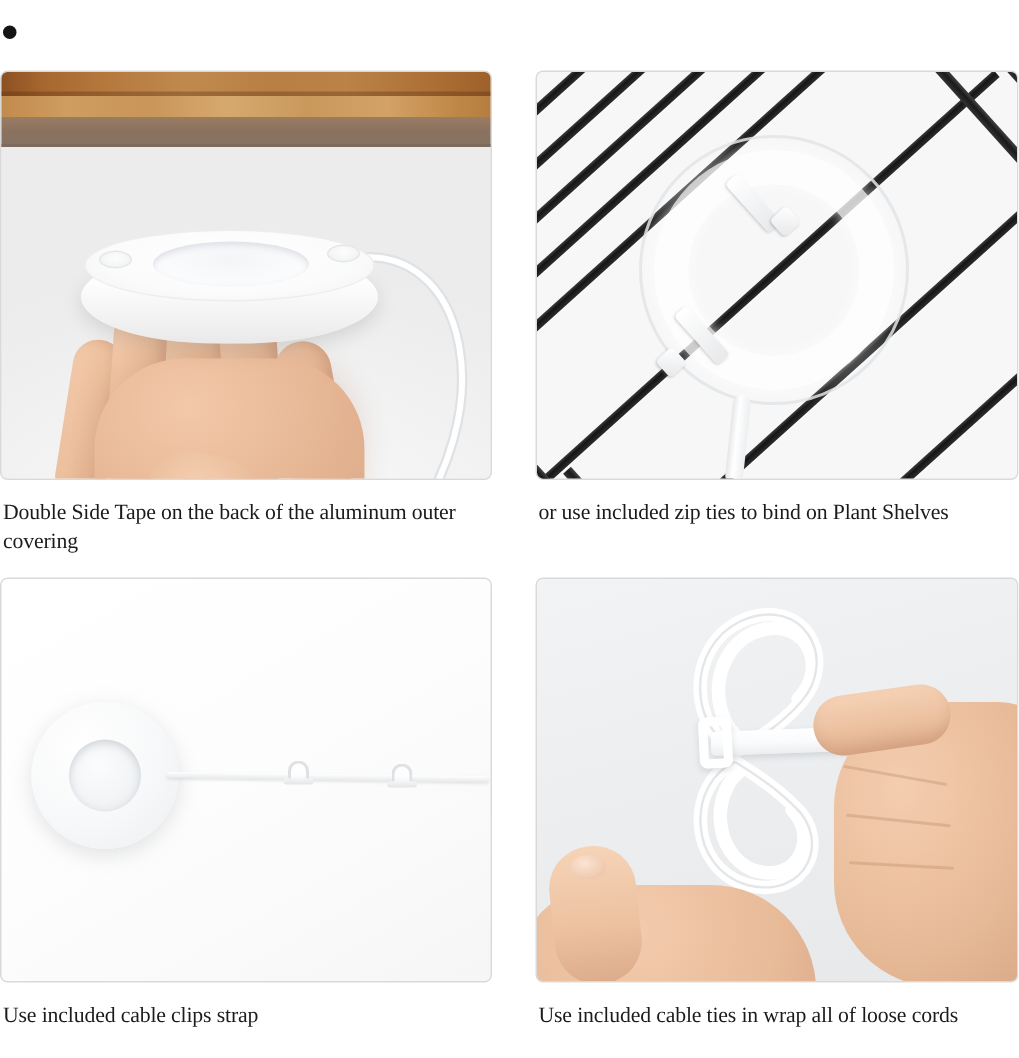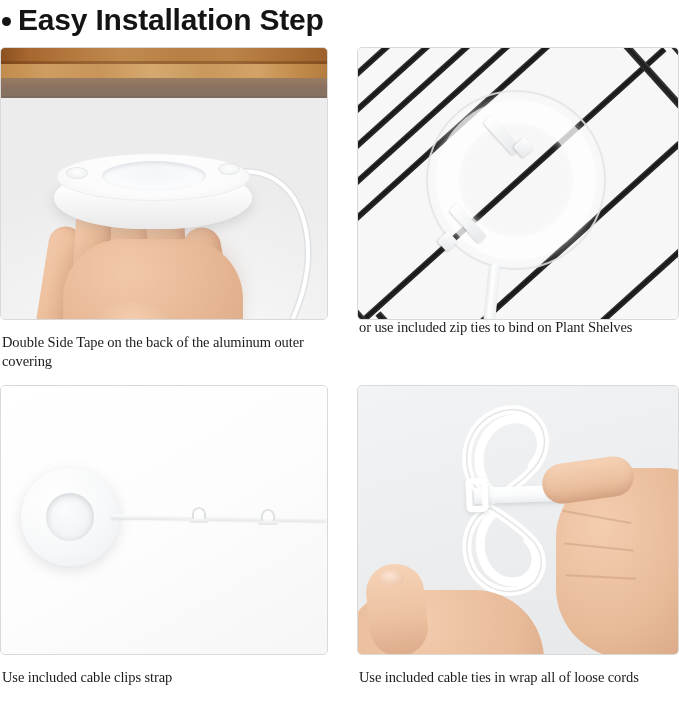--- a/index.html
+++ b/index.html
@@ -60,21 +60,21 @@
     font-size: 14.5px;
     line-height: 19px;
     color: #1b1b1b;
     font-family: Liberation Serif, serif;
     letter-spacing: -0.1px;
   }
 
   #panel-tape          { left: 0px;   top: 47px;  width: 328px; height: 273px; }
   #caption-tape        { left: 2px;   top: 333px; width: 320px; }
   #panel-ziptie        { left: 357px; top: 47px;  width: 322px; height: 273px; }
-  #caption-ziptie      { left: 359px; top: 318px; width: 320px; }
+  #caption-ziptie      { left: 359px; top: 333px; width: 320px; }
   #panel-cableclip     { left: 0px;   top: 385px; width: 328px; height: 270px; }
   #caption-cableclip   { left: 2px;   top: 668px; width: 320px; }
   #panel-cabletie      { left: 357px; top: 385px; width: 322px; height: 270px; }
   #caption-cabletie    { left: 359px; top: 668px; width: 320px; }
 
   
   #panel-tape .photo {
     position: absolute; inset: 0;
     background:
       radial-gradient(ellipse 300px 190px at 50% 118%, #ffffff 0%, #f4f4f4 45%, #ececec 100%);
@@ -328,21 +328,20 @@
     position:absolute; left: 36px; top: 6px; width: 24px; height: 16px;
     border-radius:50%;
     background: radial-gradient(ellipse at 40% 35%, #fce4d3 0%, #efc9af 70%, #e2b698 100%);
   }
 </style>
 </head>
 <body>
 
 <div id="page-title">
   <span class="bullet"></span>
-  <span class="title-text">Easy Installation Step</span>
 </div>
 
 <div class="panel" id="panel-tape">
   <div class="photo">
     <div class="wood">
       <div class="band-a"></div>
       <div class="band-b"></div>
       <div class="band-c"></div>
     </div>
 

